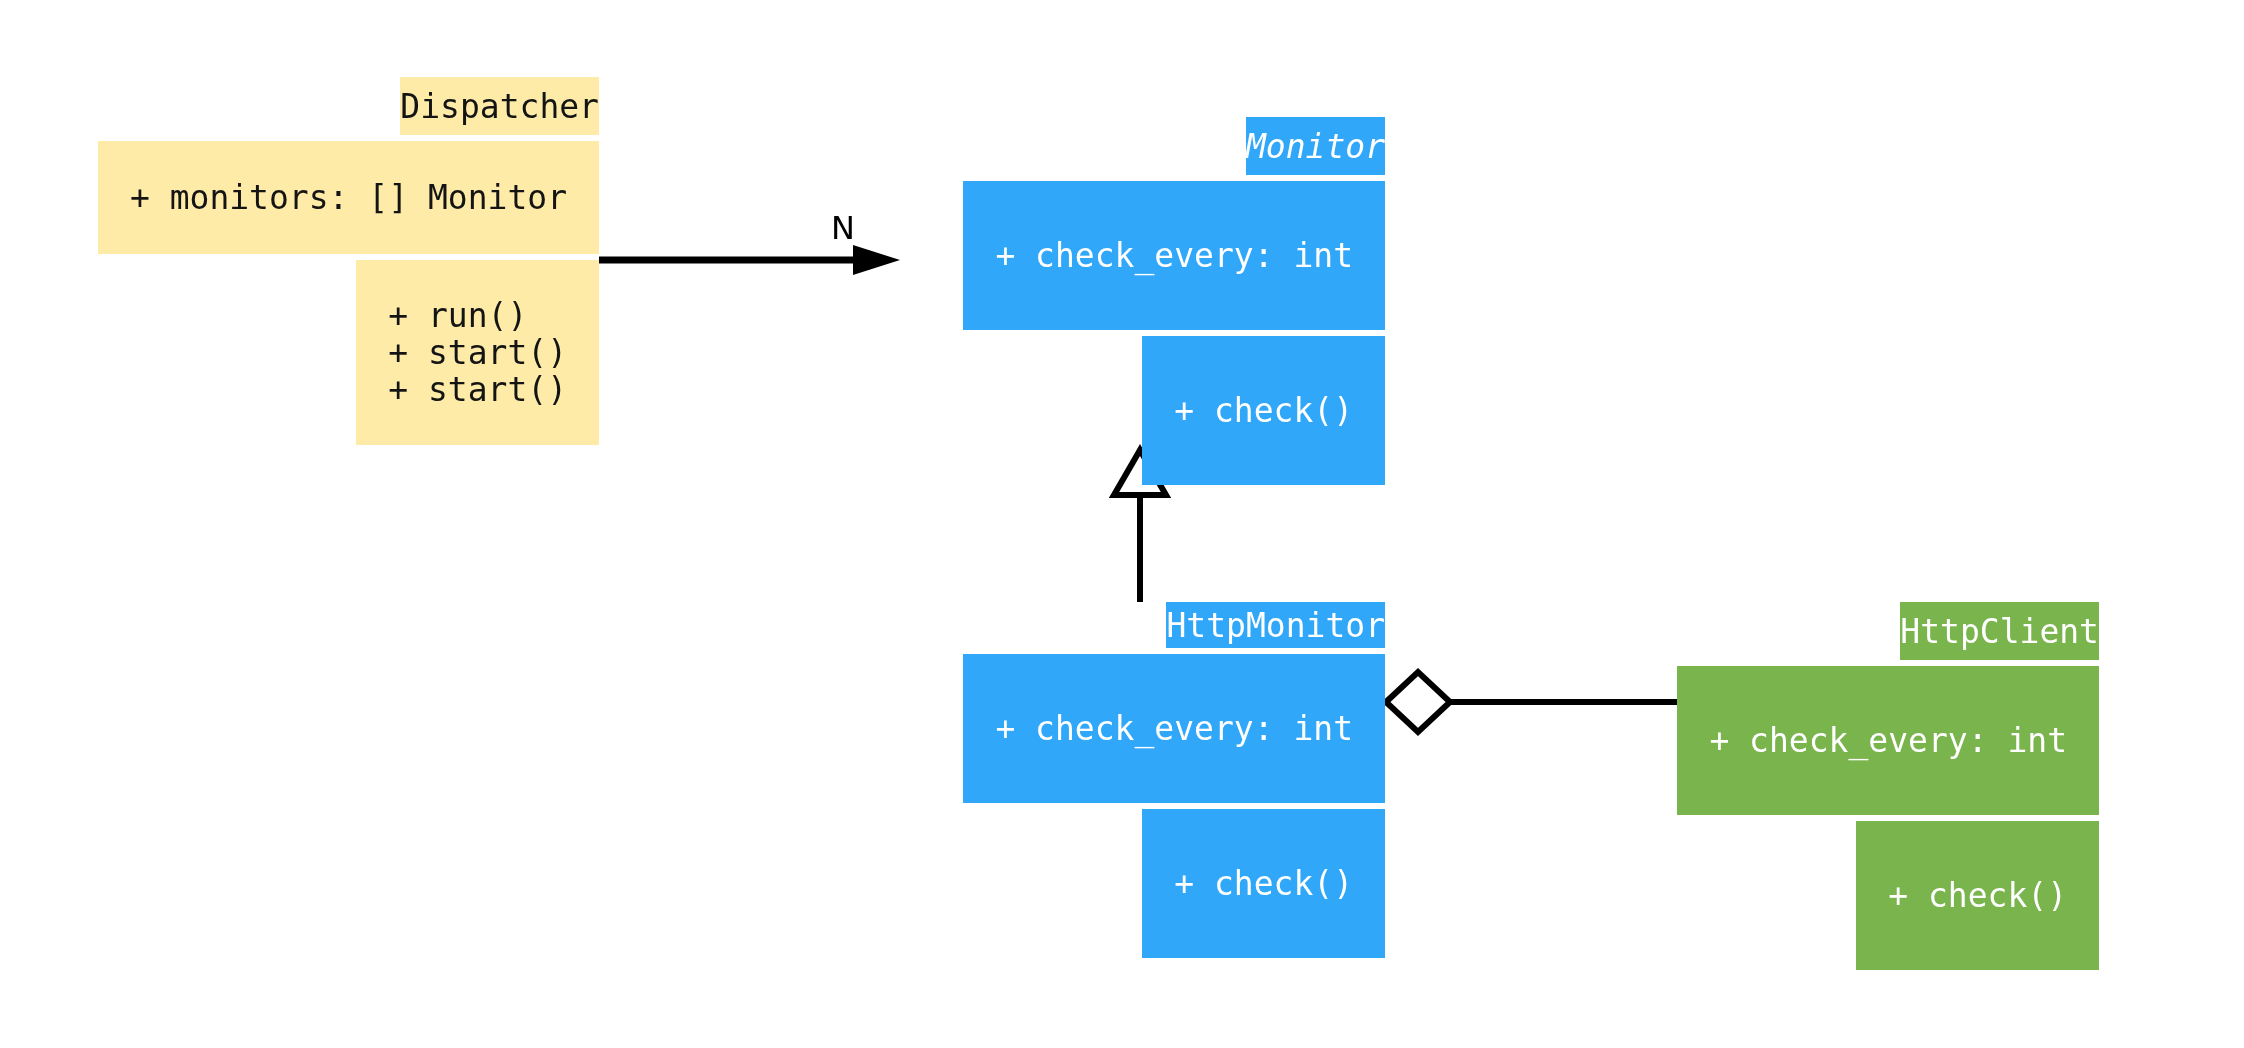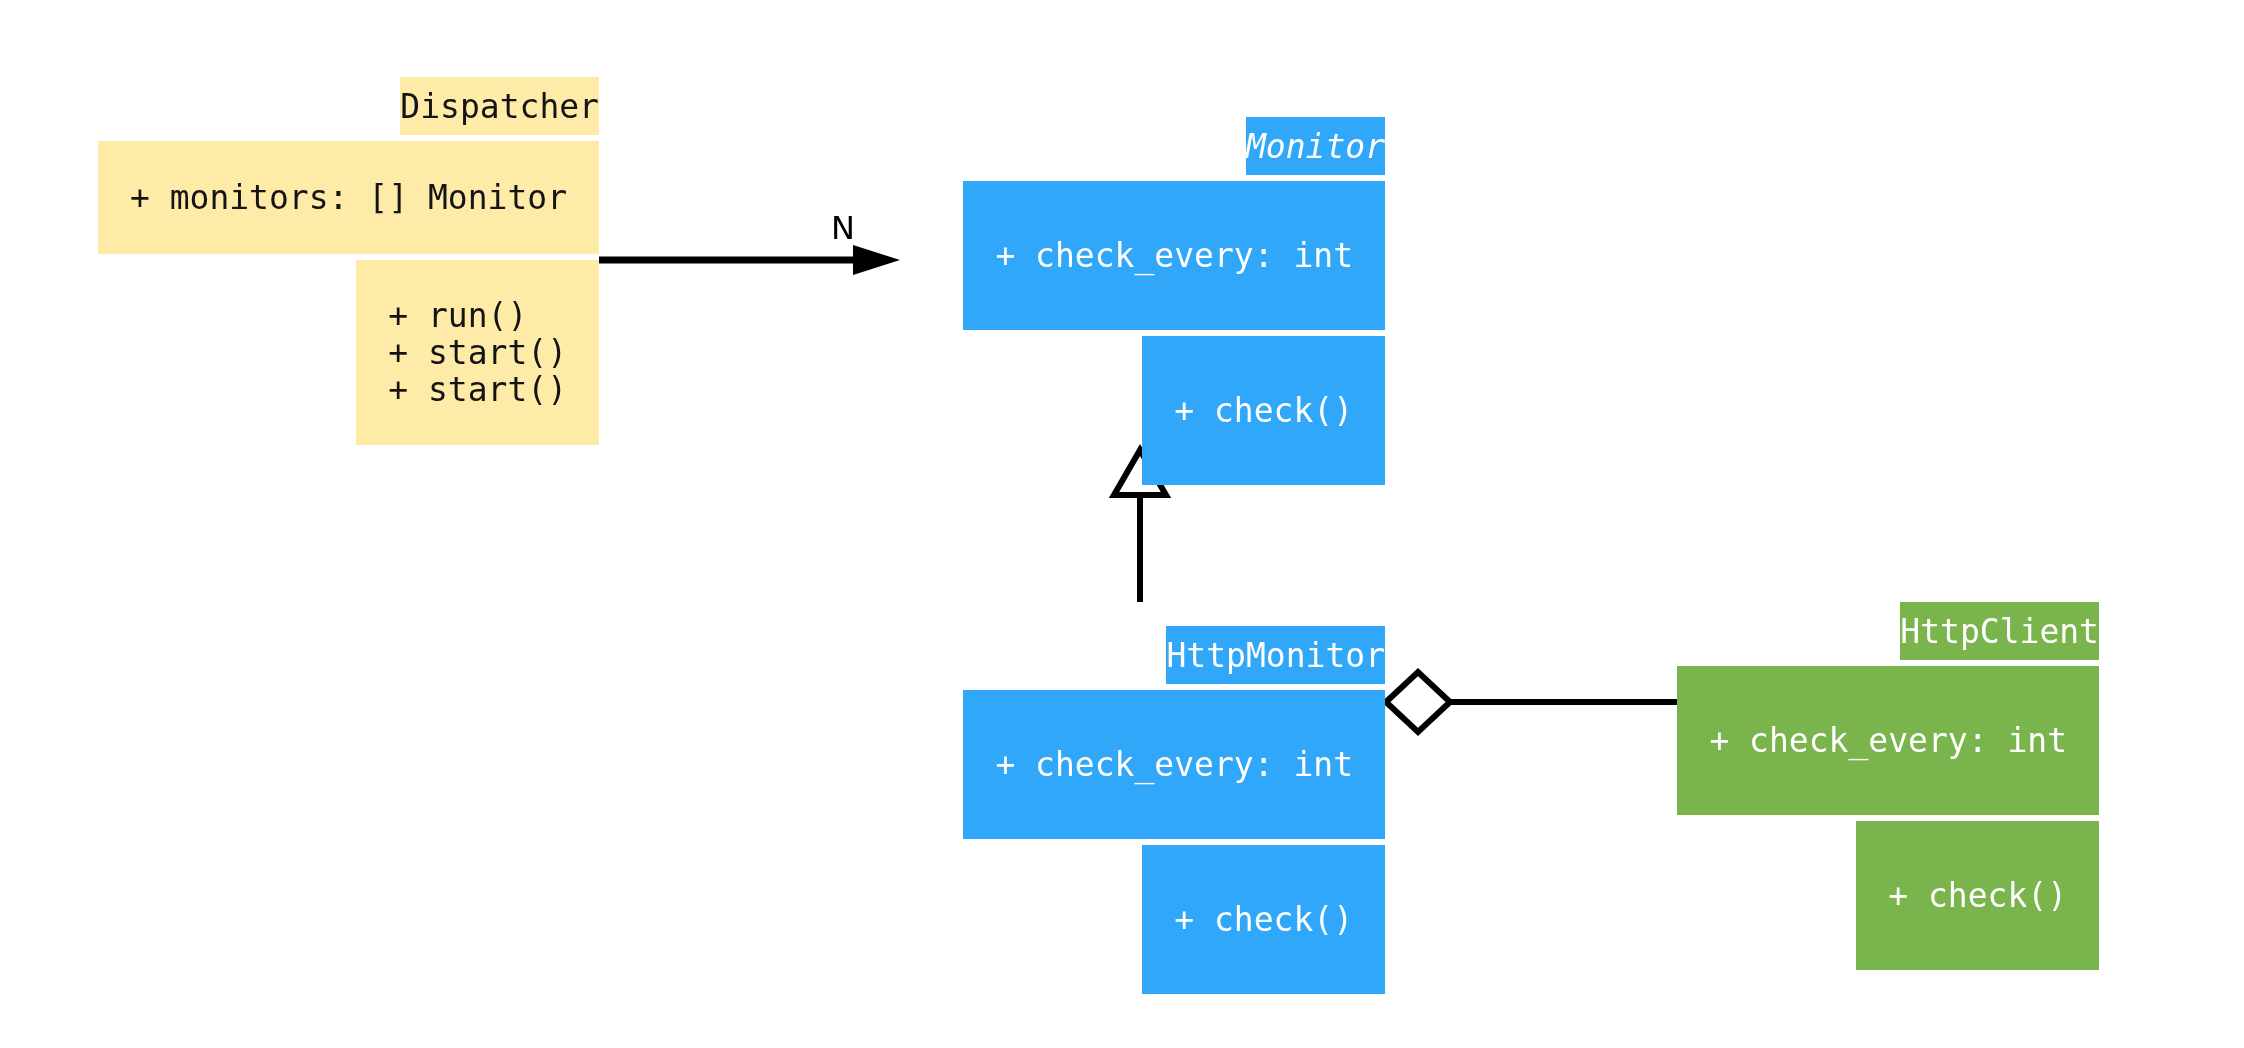--- a/index.html
+++ b/index.html
@@ -88,21 +88,21 @@
     <div class="compartment title-bar fill-blue title-italic" style="height:58px;margin-top:40px;">Monitor</div>
     <div class="compartment fill-blue" style="height:149px;">
       <div class="member-line">+ check_every: int</div>
     </div>
     <div class="compartment fill-blue" style="height:149px;">
       <div class="member-line">+ check()</div>
     </div>
   </div>
 
   <div class="uml-class" style="left:900px; top:602px; width:485px;">
-    <div class="compartment title-bar fill-blue" style="height:58px;margin-top:24px;">HttpMonitor</div>
+    <div class="compartment title-bar fill-blue" style="height:46px;">HttpMonitor</div>
     <div class="compartment fill-blue" style="height:149px;">
       <div class="member-line">+ check_every: int</div>
     </div>
     <div class="compartment fill-blue" style="height:149px;">
       <div class="member-line">+ check()</div>
     </div>
   </div>
 
   <div class="uml-class" style="left:1680px; top:602px; width:419px;">
     <div class="compartment title-bar fill-green" style="height:58px;">HttpClient</div>

